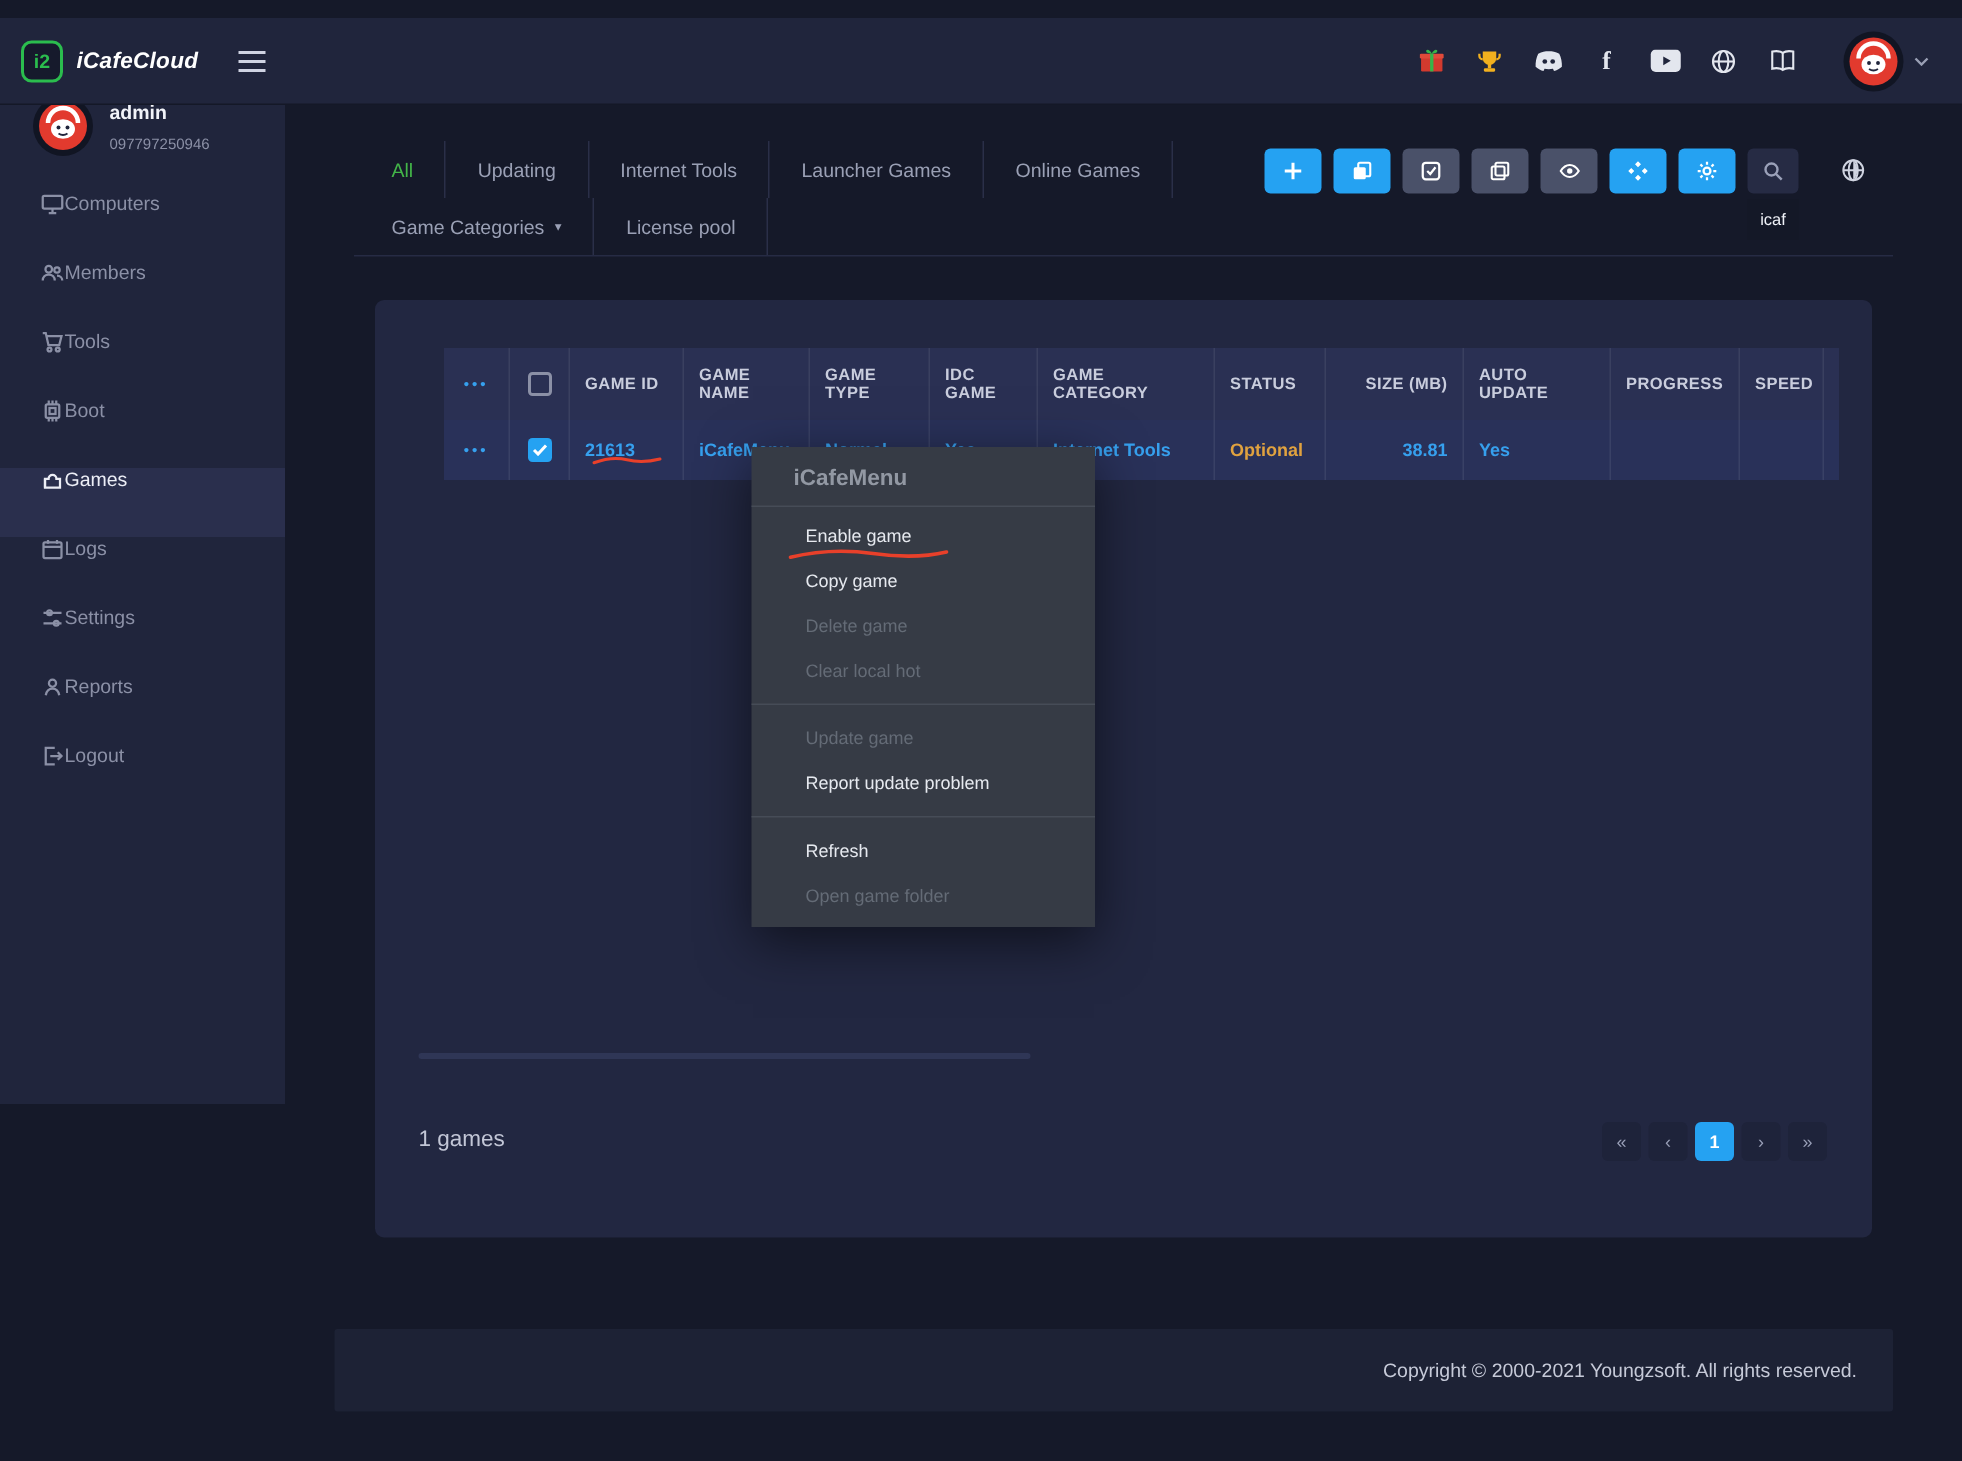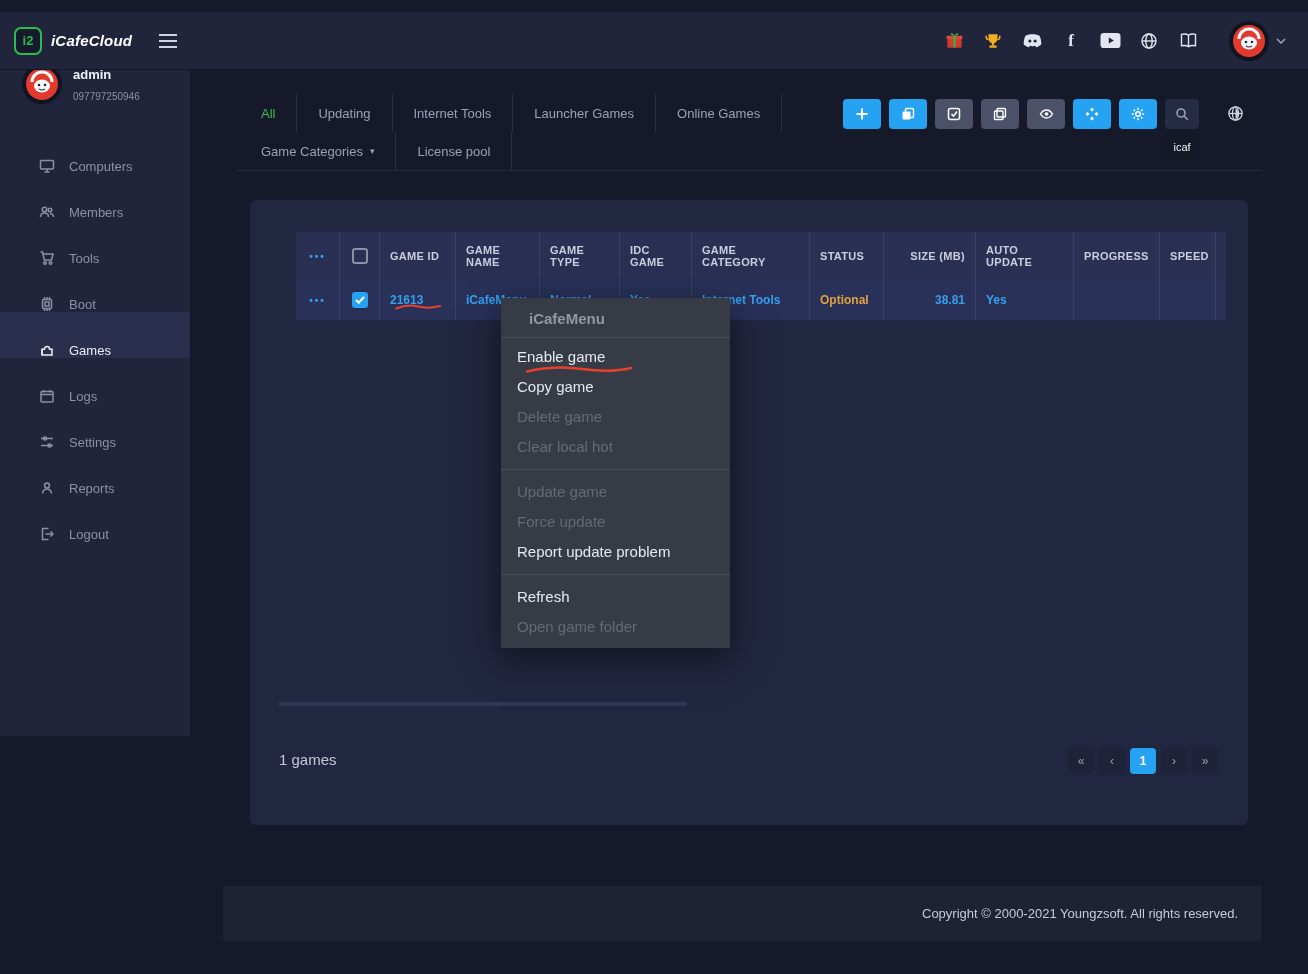--- a/index.html
+++ b/index.html
@@ -18,21 +18,21 @@
   .fb-letter{color:#e3e6ee;font-weight:bold;font-size:17px;font-family:"Liberation Serif",serif}
   .profile{display:flex;align-items:center;gap:7px;margin:0 22px 0 30px;cursor:pointer}
   .avatar-ring{width:40px;height:40px;border-radius:50%;background:#111523;display:flex;align-items:center;justify-content:center}
 
   
   .sidebar{position:absolute;left:0;top:44px;width:190px;height:692px;background:#20253c;z-index:5}
   .side-user{display:flex;align-items:center;gap:11px;padding:20px 0 16px 22px}
   .su-name{color:#f1f3f9;font-size:13px;font-weight:bold}
   .su-id{color:#8b90a6;font-size:10px;margin-top:9px}
   .nav{margin-top:8px}
-  .nav-item{height:46px;display:flex;align-items:flex-end;gap:14px;padding-left:39px;color:#8b90a6;font-size:13px;cursor:pointer}
+  .nav-item{height:46px;display:flex;align-items:flex-start;padding-left:27px;color:#8b90a6;font-size:13px;cursor:pointer}
   .nav-item.active{background:#2a2f4d;color:#ecEEf6;color:#eceef6}
   .nav-ico{width:16px;height:16px;display:flex;align-items:center;justify-content:center}
 
   
   .main{position:absolute;left:190px;top:58px;width:1118px;height:916px;background:#151929}
 
   .tabs-wrap{position:absolute;left:50px;top:36px;width:1026px}
   .tab-row{display:flex}
   .tab{display:flex;align-items:center;gap:7px;height:38px;padding:0 21px;color:#9aa0b5;font-size:13px;border-right:1px solid #2a2f48;cursor:pointer;white-space:nowrap}
   .tab.green{color:#43b649}
@@ -71,21 +71,21 @@
   .games-count{position:absolute;left:29px;top:551px;font-size:15px;color:#c2c6d6}
   .pager{position:absolute;right:30px;top:548px;display:flex;gap:5px}
   .pbtn{width:26px;height:26px;border-radius:4px;border:none;background:#1e233a;color:#9aa0b8;font-size:12px;cursor:pointer}
   .pbtn.active{background:#25a2f2;color:#fff;font-weight:bold}
 
   .copy-bar{position:absolute;left:33px;top:828px;width:1039px;height:55px;background:#1d2235;border-radius:2px;display:flex;align-items:center;justify-content:flex-end;padding-right:24px;font-size:13px;color:#c6cad8}
 
   
   .ctx{position:absolute;left:501px;top:298px;width:229px;background:#363b45;box-shadow:0 10px 34px rgba(0,0,0,.55);z-index:20;padding-bottom:6px}
   .ctx-title{padding:12px 16px 10px 28px;font-size:15px;font-weight:bold;color:#9298a3;border-bottom:1px solid #464c57;margin-bottom:4px}
-  .ctx-item{height:30px;line-height:30px;padding-left:16px;font-size:15px;color:#e6e9ef;cursor:pointer;white-space:nowrap}
+  .ctx-item{height:30px;line-height:30px;padding-left:36px;font-size:12px;color:#e6e9ef;cursor:pointer;white-space:nowrap}
   .ctx-item.disabled{color:#646b76;cursor:default}
   .ctx-sep{height:1px;background:#464c57;margin:7px 0}
 
   
   .annot{position:absolute;z-index:30;pointer-events:none}
   #annot-id{left:394px;top:302px}
   #annot-enable{left:524px;top:363px}
 </style>
 </head>
 <body>
@@ -456,21 +456,20 @@
 </main>
 
 <div class="ctx">
   <div class="ctx-title">iCafeMenu</div>
   <div class="ctx-item">Enable game</div>
   <div class="ctx-item">Copy game</div>
   <div class="ctx-item disabled">Delete game</div>
   <div class="ctx-item disabled">Clear local hot</div>
   <div class="ctx-sep"></div>
   <div class="ctx-item disabled">Update game</div>
-  <div class="ctx-item disabled">Force update</div>
   <div class="ctx-item">Report update problem</div>
   <div class="ctx-sep"></div>
   <div class="ctx-item">Refresh</div>
   <div class="ctx-item disabled">Open game folder</div>
 </div>
 
 <svg id="annot-id" class="annot" width="48" height="9" viewBox="0 0 48 9">
   <path d="M2 6.5Q14 2 24 4.5T46 4" fill="none" stroke="#e8402a" stroke-width="2" stroke-linecap="round"></path>
 </svg>
 <svg id="annot-enable" class="annot" width="110" height="12" viewBox="0 0 110 12">

